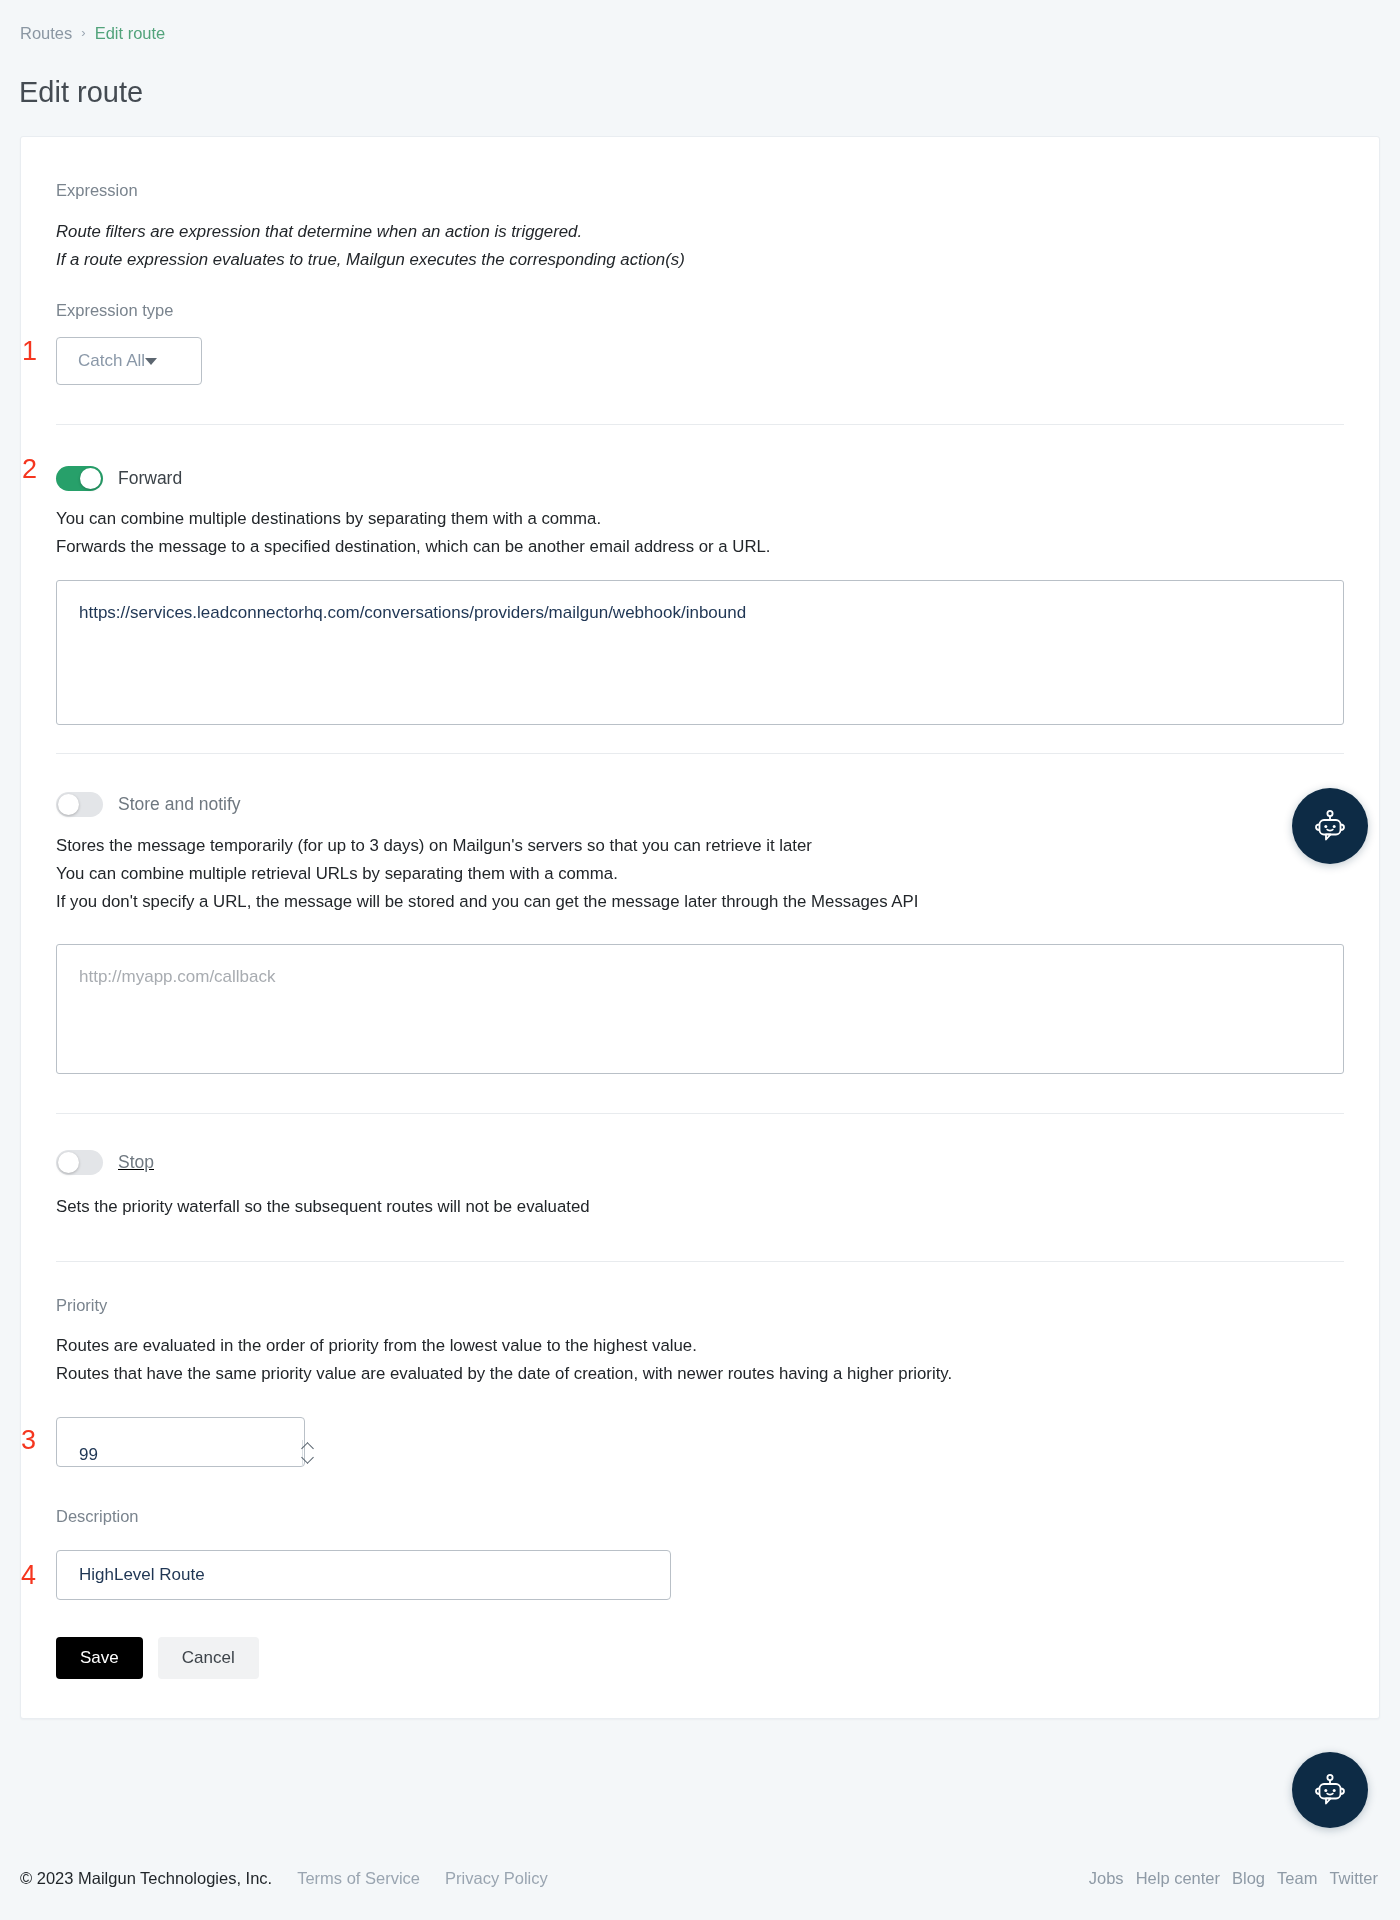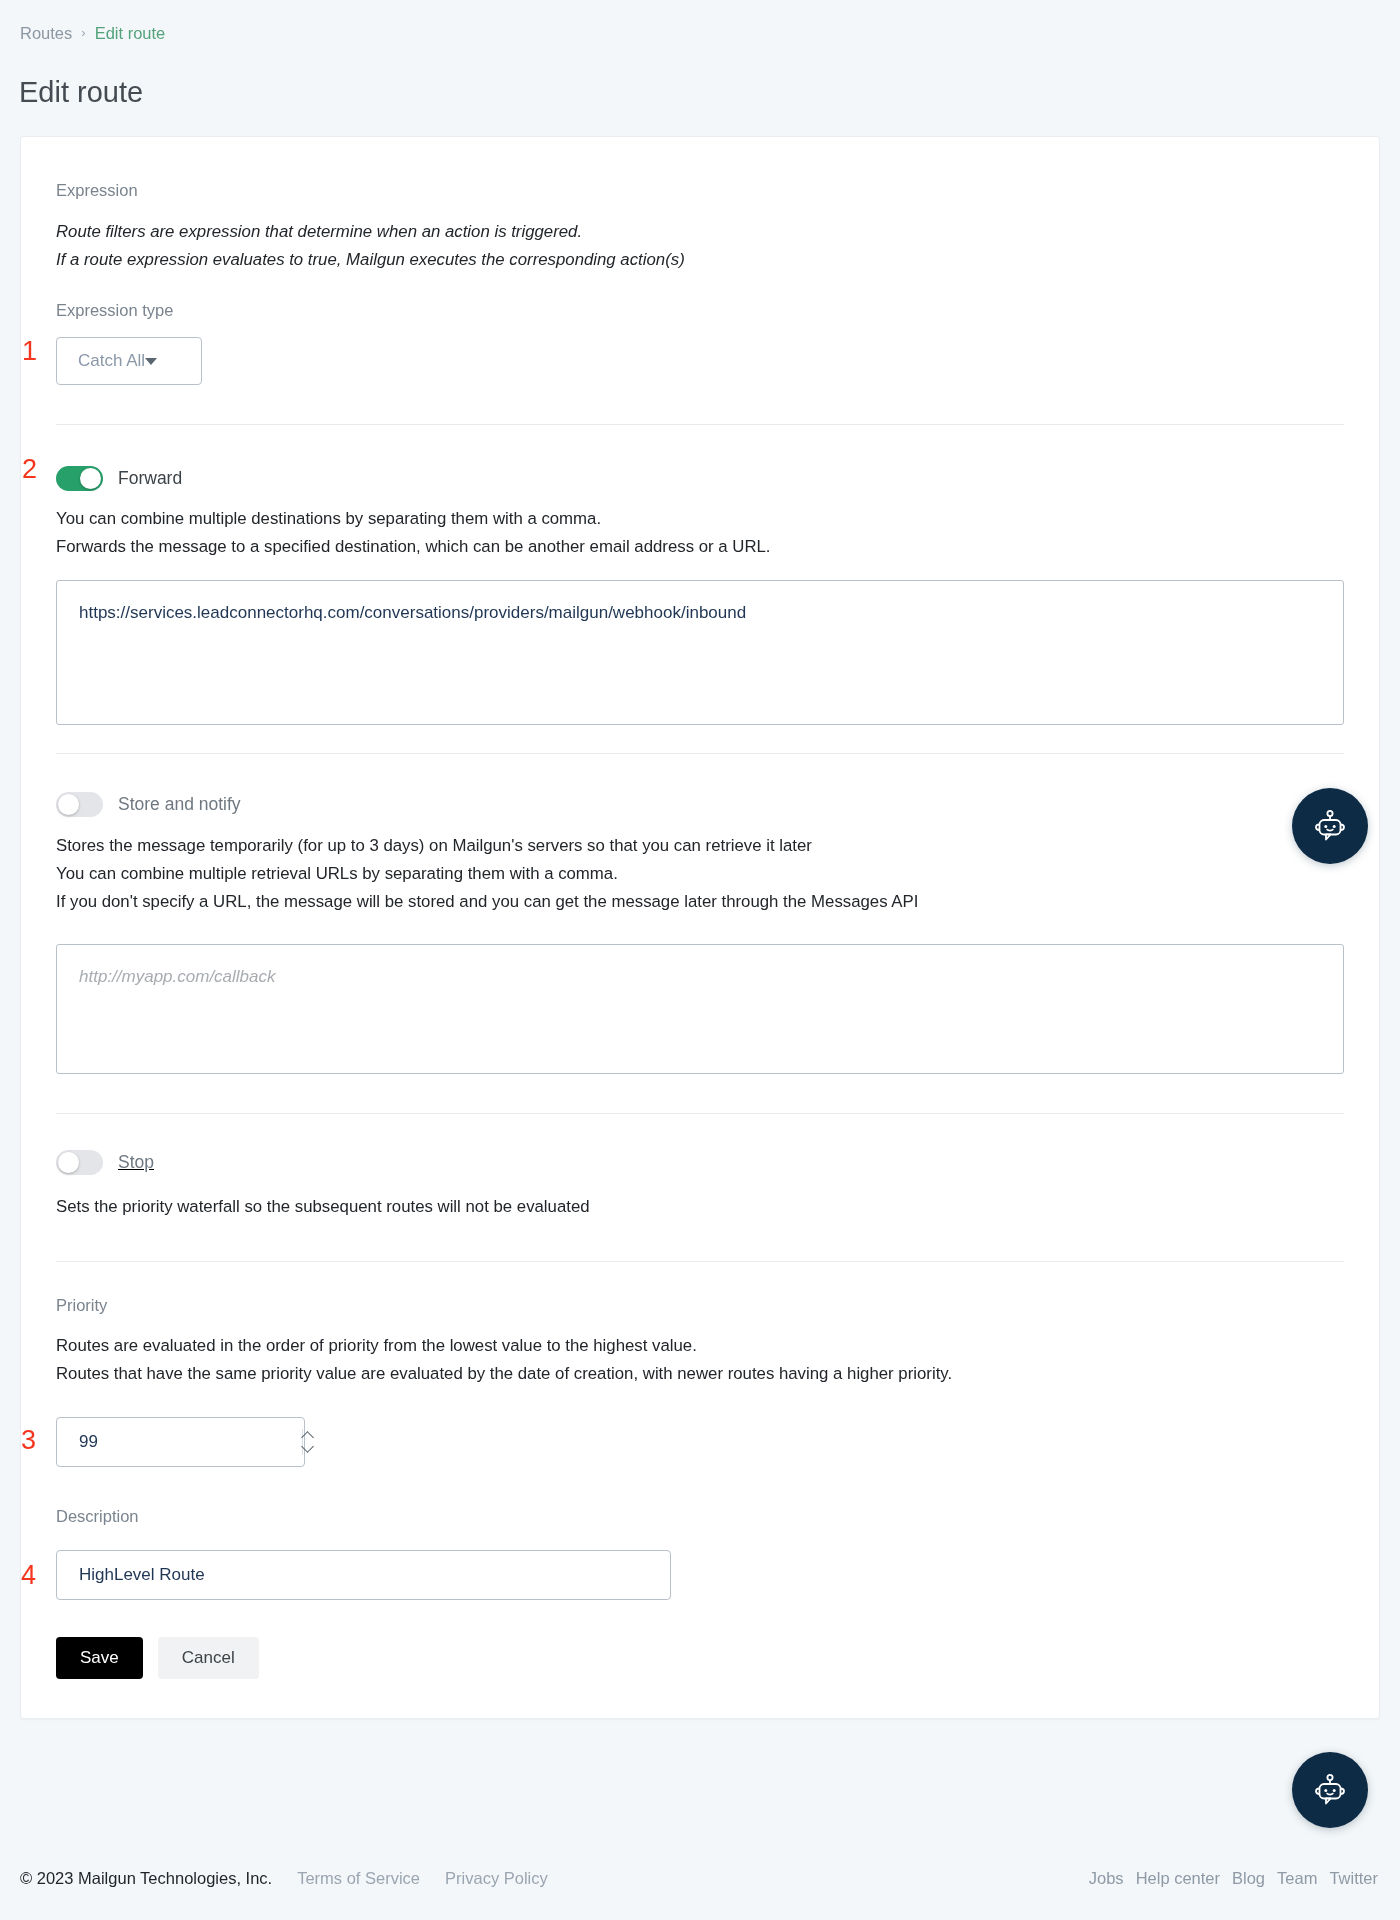--- a/index.html
+++ b/index.html
@@ -124,31 +124,31 @@
     border: 1px solid #b9c0c7; border-radius: 3px;
     background: #fff;
     padding: 20px 22px;
     font-family: "Liberation Sans", sans-serif;
     font-size: 17px; line-height: 24px;
     color: #1f3654;
     resize: none; outline: none;
   }
   .ta::placeholder { color: #a8acb1; }
   #forward-url { left: 56px; top: 580px; width: 1288px; height: 145px; }
-  #store-url   { left: 56px; top: 944px; width: 1288px; height: 130px; font-style: italic; }
+  #store-url   { left: 56px; top: 944px; width: 1288px; height: 130px; }
 
   
   #priority-label { left: 56px; top: 1295px; }
   #priority-desc  { left: 56px; top: 1332px; width: 1200px; }
 
   .number-field {
     position: absolute; left: 56px; top: 1417px;
     width: 249px; height: 50px;
     border: 1px solid #b9c0c7; border-radius: 4px;
-    background: #fff; display: flex; align-items: center;
+    background: #fff; display: flex; align-items: flex-end;
   }
   .number-field input {
     flex: 1; border: 0; outline: none; background: transparent;
     padding-left: 22px; font-size: 17px; color: #1f3654;
     font-family: "Liberation Sans", sans-serif;
   }
   .spinner {
     width: 35px; border-left: 1px solid #dadfe3;
     display: flex; flex-direction: column;
   }

